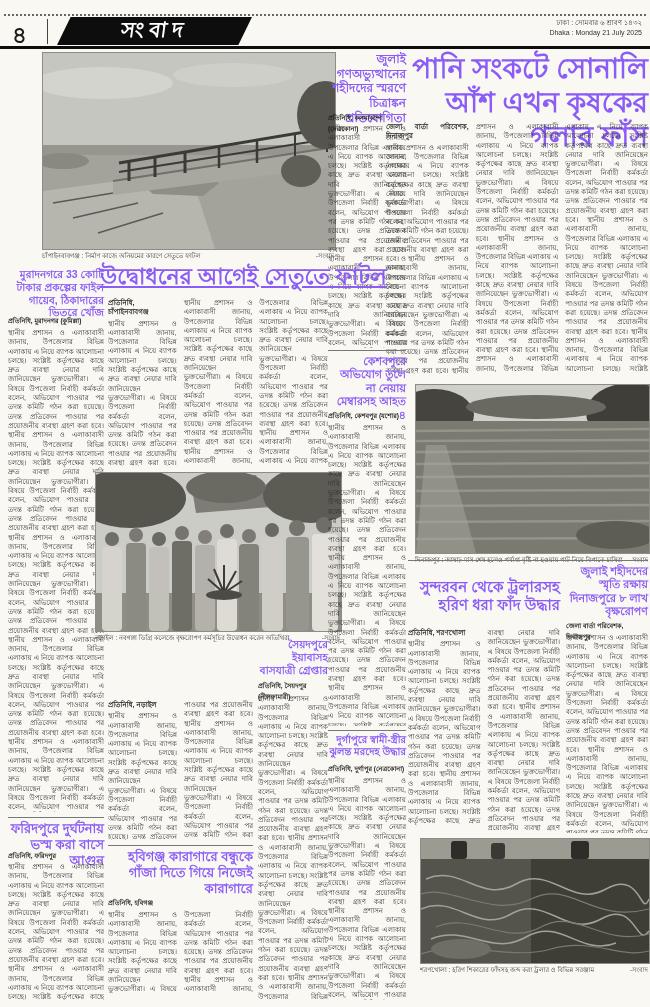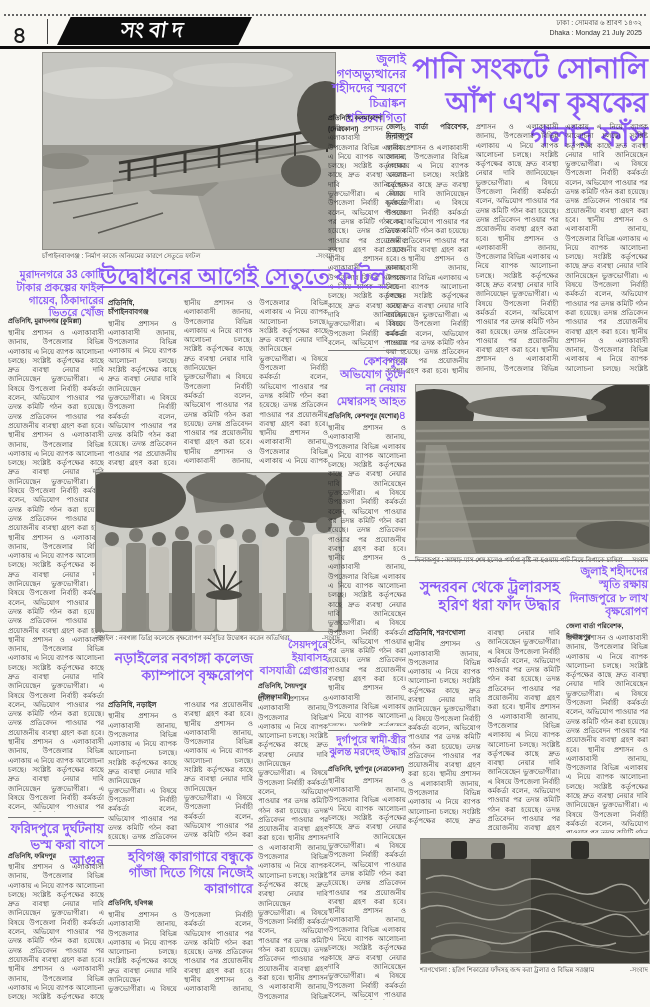--- a/index.html
+++ b/index.html
@@ -190,21 +190,20 @@
         <path d="M128,120 L118,96 M128,120 L128,92 M128,120 L140,98 M128,120 L112,106 M128,120 L146,108"></path>
       </g>
       <ellipse cx="128" cy="122" rx="18" ry="5" fill="#4c4b45"></ellipse>
     </svg>
   </div>
   <div class="caption" id="cap-group">
     <span>নড়াইল : নবগঙ্গা ডিগ্রি কলেজে বৃক্ষরোপণ কর্মসূচির উদ্বোধন করেন অতিথিরা</span>
     <span class="credit">-সংবাদ</span>
   </div>
 
-  <h2 class="hl" id="hl-narail">নড়াইলের নবগঙ্গা কলেজ ক্যাম্পাসে বৃক্ষরোপণ</h2>
   <div class="body cols2" id="bd-narail">
     <span class="byl">প্রতিনিধি, নড়াইল</span>
     <span class="greek">স্থানীয় প্রশাসন ও এলাকাবাসী জানায়, উপজেলার বিভিন্ন এলাকায় এ নিয়ে ব্যাপক আলোচনা চলছে। সংশ্লিষ্ট কর্তৃপক্ষের কাছে দ্রুত ব্যবস্থা নেয়ার দাবি জানিয়েছেন ভুক্তভোগীরা। এ বিষয়ে উপজেলা নির্বাহী কর্মকর্তা বলেন, অভিযোগ পাওয়ার পর তদন্ত কমিটি গঠন করা হয়েছে। তদন্ত প্রতিবেদন পাওয়ার পর প্রয়োজনীয় ব্যবস্থা গ্রহণ করা হবে। স্থানীয় প্রশাসন ও এলাকাবাসী জানায়, উপজেলার বিভিন্ন এলাকায় এ নিয়ে ব্যাপক আলোচনা চলছে। সংশ্লিষ্ট কর্তৃপক্ষের কাছে দ্রুত ব্যবস্থা নেয়ার দাবি জানিয়েছেন ভুক্তভোগীরা। এ বিষয়ে উপজেলা নির্বাহী কর্মকর্তা বলেন, অভিযোগ পাওয়ার পর তদন্ত কমিটি গঠন করা হয়েছে। তদন্ত প্রতিবেদন পাওয়ার পর প্রয়োজনীয় ব্যবস্থা গ্রহণ করা হবে। স্থানীয় প্রশাসন ও এলাকাবাসী জানায়, উপজেলার বিভিন্ন এলাকায় এ নিয়ে ব্যাপক আলোচনা চলছে। সংশ্লিষ্ট কর্তৃপক্ষের কাছে দ্রুত ব্যবস্থা নেয়ার দাবি জানিয়েছেন ভুক্তভোগীরা। এ বিষয়ে উপজেলা নির্বাহী কর্মকর্তা বলেন, অভিযোগ পাওয়ার পর তদন্ত কমিটি গঠন করা হয়েছে। তদন্ত প্রতিবেদন পাওয়ার পর প্রয়োজনীয় ব্যবস্থা গ্রহণ করা হবে। স্থানীয় প্রশাসন ও এলাকাবাসী জানায়, উপজেলার বিভিন্ন এলাকায় এ নিয়ে ব্যাপক আলোচনা চলছে। সংশ্লিষ্ট কর্তৃপক্ষের কাছে দ্রুত ব্যবস্থা নেয়ার দাবি জানিয়েছেন ভুক্তভোগীরা। এ বিষয়ে উপজেলা নির্বাহী কর্মকর্তা বলেন, অভিযোগ পাওয়ার পর তদন্ত কমিটি গঠন করা হয়েছে। তদন্ত প্রতিবেদন পাওয়ার পর প্রয়োজনীয় ব্যবস্থা গ্রহণ করা হবে। </span>
   </div>
 
   <h2 class="hl" id="hl-saidpur">সৈয়দপুরে ইয়াবাসহ বাসযাত্রী গ্রেপ্তার</h2>
   <div class="byline" id="by-saidpur">প্রতিনিধি, সৈয়দপুর (নীলফামারী)</div>
   <div class="body" id="bd-saidpur">
     <span class="greek">স্থানীয় প্রশাসন ও এলাকাবাসী জানায়, উপজেলার বিভিন্ন এলাকায় এ নিয়ে ব্যাপক আলোচনা চলছে। সংশ্লিষ্ট কর্তৃপক্ষের কাছে দ্রুত ব্যবস্থা নেয়ার দাবি জানিয়েছেন ভুক্তভোগীরা। এ বিষয়ে উপজেলা নির্বাহী কর্মকর্তা বলেন, অভিযোগ পাওয়ার পর তদন্ত কমিটি গঠন করা হয়েছে। তদন্ত প্রতিবেদন পাওয়ার পর প্রয়োজনীয় ব্যবস্থা গ্রহণ করা হবে। স্থানীয় প্রশাসন ও এলাকাবাসী জানায়, উপজেলার বিভিন্ন এলাকায় এ নিয়ে ব্যাপক আলোচনা চলছে। সংশ্লিষ্ট কর্তৃপক্ষের কাছে দ্রুত ব্যবস্থা নেয়ার দাবি জানিয়েছেন ভুক্তভোগীরা। এ বিষয়ে উপজেলা নির্বাহী কর্মকর্তা বলেন, অভিযোগ পাওয়ার পর তদন্ত কমিটি গঠন করা হয়েছে। তদন্ত প্রতিবেদন পাওয়ার পর প্রয়োজনীয় ব্যবস্থা গ্রহণ করা হবে। স্থানীয় প্রশাসন ও এলাকাবাসী জানায়, উপজেলার বিভিন্ন এলাকায় এ নিয়ে ব্যাপক আলোচনা চলছে। সংশ্লিষ্ট কর্তৃপক্ষের কাছে দ্রুত ব্যবস্থা নেয়ার দাবি জানিয়েছেন ভুক্তভোগীরা। এ বিষয়ে উপজেলা নির্বাহী কর্মকর্তা বলেন, অভিযোগ পাওয়ার পর তদন্ত কমিটি গঠন করা হয়েছে। তদন্ত প্রতিবেদন পাওয়ার পর প্রয়োজনীয় ব্যবস্থা গ্রহণ করা হবে। স্থানীয় প্রশাসন ও এলাকাবাসী জানায়, উপজেলার বিভিন্ন এলাকায় এ নিয়ে ব্যাপক আলোচনা চলছে। সংশ্লিষ্ট কর্তৃপক্ষের কাছে দ্রুত ব্যবস্থা নেয়ার দাবি জানিয়েছেন ভুক্তভোগীরা। এ বিষয়ে উপজেলা নির্বাহী কর্মকর্তা বলেন, অভিযোগ পাওয়ার পর তদন্ত কমিটি গঠন করা হয়েছে। তদন্ত প্রতিবেদন পাওয়ার পর প্রয়োজনীয় ব্যবস্থা গ্রহণ করা হবে। </span>
   </div>

